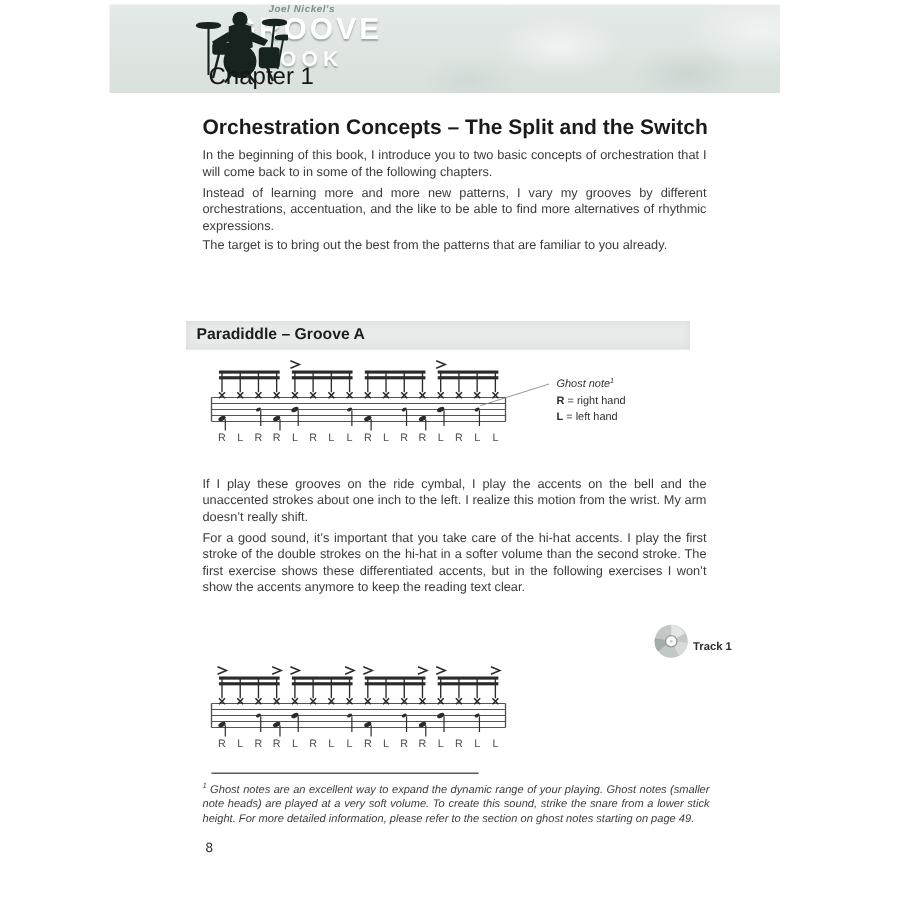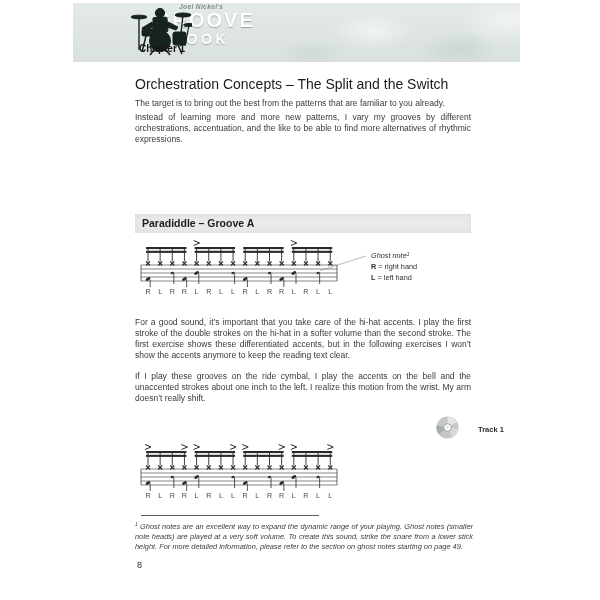--- a/index.html
+++ b/index.html
@@ -14,44 +14,44 @@
     radial-gradient(ellipse 55px 26px at 385px 46px, rgba(130,155,145,.18), transparent 70%),
     radial-gradient(ellipse 70px 34px at 435px 18px, rgba(255,255,255,.5), transparent 70%),
     radial-gradient(ellipse 45px 22px at 240px 50px, rgba(130,155,145,.12), transparent 70%);}
   .logo-silhouette{position:absolute;left:130px;top:4px;z-index:3;}
   .brand-author{position:absolute;left:179px;top:3px;z-index:2;font-size:6.5px;font-weight:bold;
                 font-style:italic;color:rgba(105,128,117,.85);letter-spacing:.4px;}
   .brand-groove{position:absolute;left:155px;top:9px;z-index:2;font-size:20px;font-weight:bold;
                 color:#ffffff;letter-spacing:2px;text-shadow:0 1px 1px rgba(100,120,110,.55);}
   .brand-book{position:absolute;left:173px;top:31px;z-index:2;font-size:14px;font-weight:bold;
               color:#ffffff;letter-spacing:3.5px;text-shadow:0 1px 1px rgba(100,120,110,.5);}
-  .chapter{position:absolute;left:139px;top:43px;z-index:4;font-size:10px;font-weight:bold;color:#161616;}
+  .chapter{position:absolute;left:139px;top:43px;z-index:4;font-size:16px;font-weight:normal;color:#161616;}
 
   
-  .page-title{position:absolute;left:135px;top:76px;width:340px;font-size:14px;font-weight:normal;color:#1b1b1b;}
+  .page-title{position:absolute;left:135px;top:76px;width:340px;font-size:14px;font-weight:bold;color:#1b1b1b;}
   .textblock{position:absolute;left:135px;width:336px;font-size:8.5px;line-height:11px;color:#3a3a3a;}
   .tb-intro{top:98px;}
   .tb-middle{top:317px;}
   .para{margin:0 0 2.5px 0;text-align:justify;}
   .para b{color:#222;}
 
-  .section-bar{position:absolute;left:135px;width:336px;height:19px;background:#e9ebea;
+  .section-bar{position:absolute;left:124px;width:336px;height:19px;background:#e9ebea;
                box-shadow:inset 0 0 6px rgba(160,170,165,.25);}
   .bar-a{top:214px;} .bar-b{top:419px;}
   .section-bar .heading{font-size:10.5px;font-weight:bold;color:#1d1d1d;line-height:19px;padding-left:7px;}
 
   .notation{position:absolute;left:135px;}
   .notation-a{top:236px;} .notation-b{top:440px;}
   svg text{font-family:"Liberation Sans",sans-serif;}
   .stick{font-size:7.2px;fill:#4a4a4a;}
   .annot-label{font-size:7.3px;font-style:italic;fill:#2e2e2e;}
   .annot-line{font-size:7.3px;fill:#2e2e2e;}
 
   .track{position:absolute;left:436px;top:416px;display:flex;align-items:center;z-index:2;}
-  .track-label{font-size:7.5px;font-weight:bold;color:#2e2e2e;margin-left:19px;}
+  .track-label{font-size:7.5px;font-weight:bold;color:#2e2e2e;margin-left:3px;}
 
   .footnote-rule{position:absolute;left:141px;top:515px;width:178px;height:1px;background:#5a5a5a;}
   .footnote{position:absolute;left:135px;top:520px;width:338px;font-size:7.4px;line-height:9.8px;
             font-style:italic;color:#3c3c3c;text-align:justify;}
   .footnote sup{font-size:5px;}
   .page-number{position:absolute;left:137px;top:560px;font-size:9px;color:#2f2f2f;}
 </style>
 </head>
 <body>
 
@@ -83,22 +83,23 @@
     </svg>
   </div>
   <div class="brand-author">Joel Nickel's</div>
   <div class="brand-groove">GROOVE</div>
   <div class="brand-book">BOOK</div>
   <div class="chapter">Chapter 1</div>
 
   <div class="page-title">Orchestration Concepts – The Split and the Switch</div>
 
   <div class="textblock tb-intro">
+    <p class="para"><span>In the beginning of this book, I introduce you to two basic concepts of orchestration that I will come back to in some of the following chapters.</span></p>
+    <p class="para"><span>Instead of learning more and more new patterns, I vary my grooves by different orchestrations, accentuation, and the like to be able to find more alternatives of rhythmic expressions.</span></p>
     <p class="para"><span>The target is to bring out the best from the patterns that are familiar to you already.</span></p>
-    <p class="para"><span>Instead of learning more and more new patterns, I vary my grooves by different orchestrations, accentuation, and the like to be able to find more alternatives of rhythmic expressions.</span></p>
   </div>
 
   <div class="section-bar bar-a">
     <div class="heading">Paradiddle – Groove A</div>
   </div>
   <div class="notation notation-a">
     <svg id="groove-a" width="340" height="64" viewBox="0 0 340 64">
         <line x1="6" y1="29" x2="202" y2="29" stroke="#555" stroke-width="0.7"></line>
         <line x1="6" y1="33" x2="202" y2="33" stroke="#555" stroke-width="0.7"></line>
         <line x1="6" y1="37" x2="202" y2="37" stroke="#555" stroke-width="0.7"></line>
@@ -201,22 +202,22 @@
         <ellipse cx="146.65" cy="43" rx="2.6" ry="1.5" fill="#2b2b2b" transform="rotate(-28 146.65 43)"></ellipse>
         <line x1="148.85" y1="43.5" x2="148.85" y2="51" stroke="#2b2b2b" stroke-width="0.8"></line>
         <line x1="185.1" y1="34.5" x2="231" y2="20" stroke="#888" stroke-width="0.6"></line>
         <text x="236" y="22" class="annot-label"><tspan>Ghost note</tspan><tspan dy="-2.5" font-size="4.8">1</tspan></text>
         <text x="236" y="33" class="annot-line"><tspan font-weight="bold">R</tspan><tspan> = right hand</tspan></text>
         <text x="236" y="44" class="annot-line"><tspan font-weight="bold">L</tspan><tspan> = left hand</tspan></text>
       </svg>
   </div>
 
   <div class="textblock tb-middle">
+    <p class="para"><span>If I play these grooves on the ride cymbal, I play the accents on the bell and the unaccented strokes about one inch to the left. I realize this motion from the wrist. My arm doesn’t really shift.</span></p>
     <p class="para" style="margin-bottom:10px"><span>For a good sound, it’s important that you take care of the hi-hat accents. I play the first stroke of the double strokes on the hi-hat in a softer volume than the second stroke. The first exercise shows these differentiated accents, but in the following exercises I won’t show the accents anymore to keep the reading text clear.</span></p>
-    <p class="para"><span>If I play these grooves on the ride cymbal, I play the accents on the bell and the unaccented strokes about one inch to the left. I realize this motion from the wrist. My arm doesn’t really shift.</span></p>
   </div>
 
   <div class="track">
     <span>
       <svg width="23" height="23" viewBox="0 0 22 22">
         <circle cx="11" cy="11" r="10.5" fill="#c3c8c6"></circle>
         <path d="M11,11 L11,0.5 A10.5,10.5 0 0 1 19.5,6 Z" fill="#e3e6e5"></path>
         <path d="M11,11 L2.5,17.5 A10.5,10.5 0 0 1 0.6,9 Z" fill="#a6acaa"></path>
         <path d="M11,11 L16,20.2 A10.5,10.5 0 0 0 21.4,12 Z" fill="#d6dad8"></path>
         <circle cx="11" cy="11" r="3.6" fill="#fbfbfb" stroke="#969c99" stroke-width="0.8"></circle>

